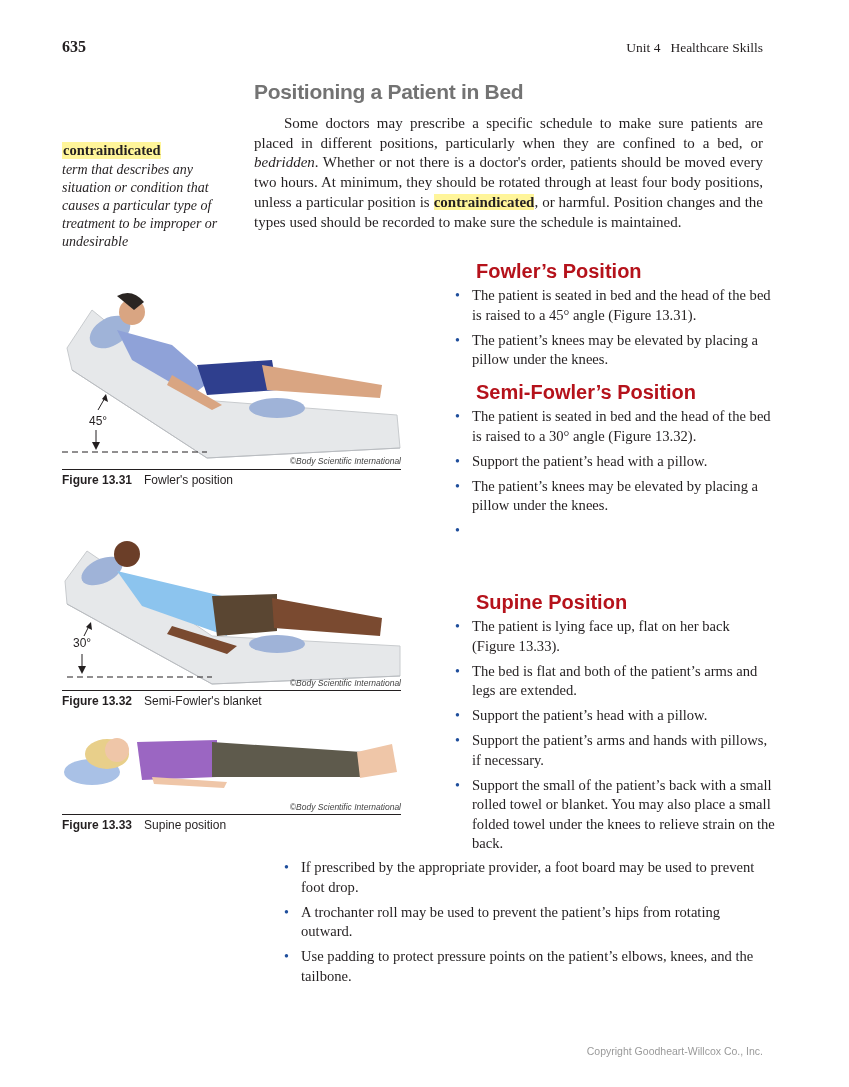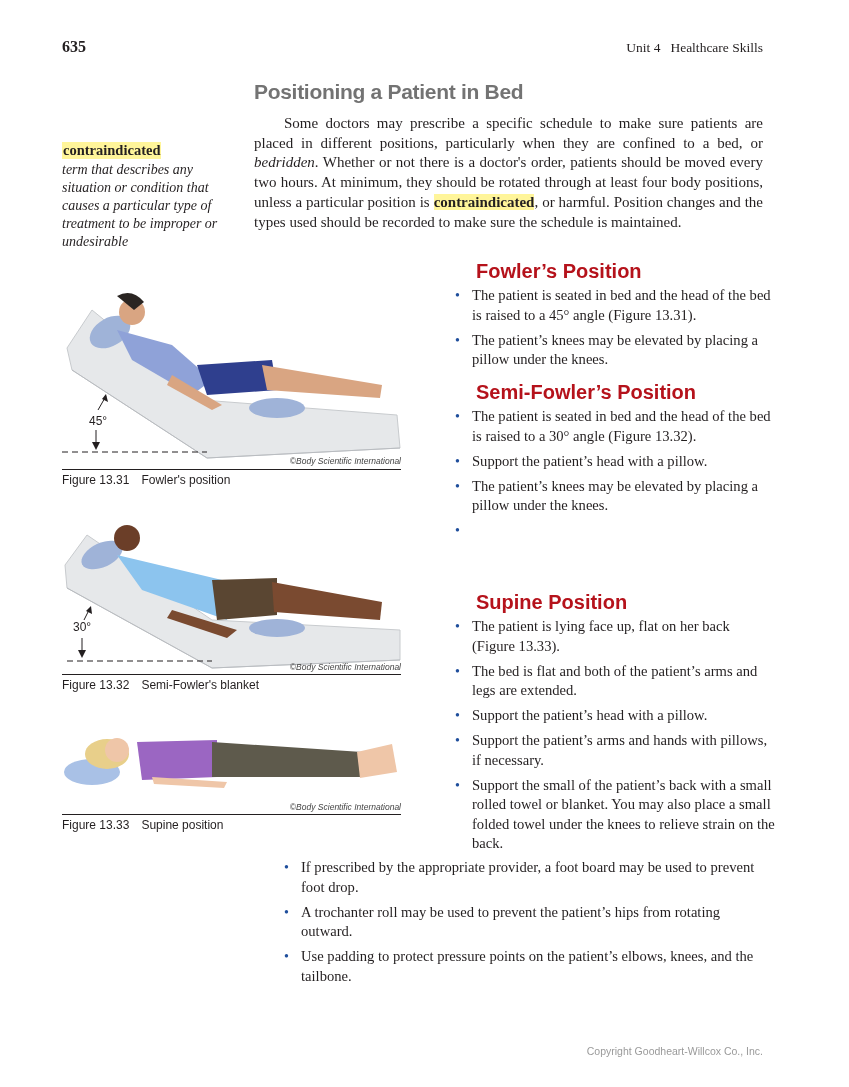--- a/index.html
+++ b/index.html
@@ -24,21 +24,21 @@
 
     .bullets { position: absolute; list-style: none; font-family: "Liberation Serif", serif; font-size: 14.6px; line-height: 19.5px; }
     .bullets li { position: relative; padding-left: 17px; margin-bottom: 5.5px; }
     .bullets li .dot { position: absolute; left: 0; top: 0; color: #1f4e9c; font-size: 14px; }
 
     .figure { position: absolute; left: 62px; width: 339px; }
     .figure .art { position: relative; width: 339px; }
     .figure .credit { position: absolute; right: 0; font-family: "Liberation Sans", sans-serif; font-style: italic; font-size: 8.5px; color: #444; }
     .figure .rule { position: absolute; left: 0; width: 339px; height: 1px; background: #231f20; }
     .figure .caption { position: absolute; left: 0; font-family: "Liberation Sans", sans-serif; font-size: 12px; color: #231f20; }
-    .figure .caption .num { font-weight: normal; margin-right: 12px; }
+    .figure .caption .num { font-weight: bold; margin-right: 12px; }
     .angle-label { position: absolute; font-family: "Liberation Sans", sans-serif; font-size: 12px; color: #231f20; }
 
     .copyright { position: absolute; right: 86px; top: 1045px; font-family: "Liberation Sans", sans-serif; font-size: 10.5px; color: #9a9a9a; }
   </style>
 </head>
 <body>
 
 <div class="page-number">635</div>
 <div class="running-head">
   <span>Unit 4</span><span class="sep"></span><span>Healthcare Skills</span>
@@ -103,21 +103,21 @@
     <polygon points="44,104 46,112 40,109" fill="#231f20"></polygon>
     <line x1="34" y1="140" x2="34" y2="158" stroke="#231f20"></line>
     <polygon points="34,160 30,152 38,152" fill="#231f20"></polygon>
   </svg>
   <span class="angle-label" style="left:27px; top:124px;">45°</span>
   <span class="credit" style="top:166px;">©Body Scientific International</span>
   <div class="rule" style="top:179px;"></div>
   <div class="caption" style="top:183px;"><span class="num">Figure 13.31</span><span>Fowler's position</span></div>
 </div>
 
-<div class="figure" style="top:520px; height:180px;">
+<div class="figure" style="top:536px; height:180px;">
   <svg class="art" width="339" height="155" viewBox="0 0 339 155">
     <path d="M3 45 L25 15 L150 100 L338 110 L338 140 L150 148 L5 68 Z" fill="#e6e8ea" stroke="#c8cbce"></path>
     <path d="M5 68 L150 148 L338 140" fill="none" stroke="#b9bcc0"></path>
     <ellipse cx="40" cy="35" rx="22" ry="12" fill="#9fb3d8" transform="rotate(-25 40 35)"></ellipse>
     <circle cx="65" cy="18" r="13" fill="#6b3e28"></circle>
     <path d="M55 35 L160 60 L165 100 L80 70 Z" fill="#8cc4ee"></path>
     <path d="M150 60 L215 58 L215 95 L155 100 Z" fill="#5a4632"></path>
     <path d="M210 62 L320 82 L318 100 L212 92 Z" fill="#7a4a30"></path>
     <ellipse cx="215" cy="108" rx="28" ry="9" fill="#9fb3d8"></ellipse>
     <path d="M110 90 L175 110 L165 118 L105 98 Z" fill="#7a4a30"></path>

